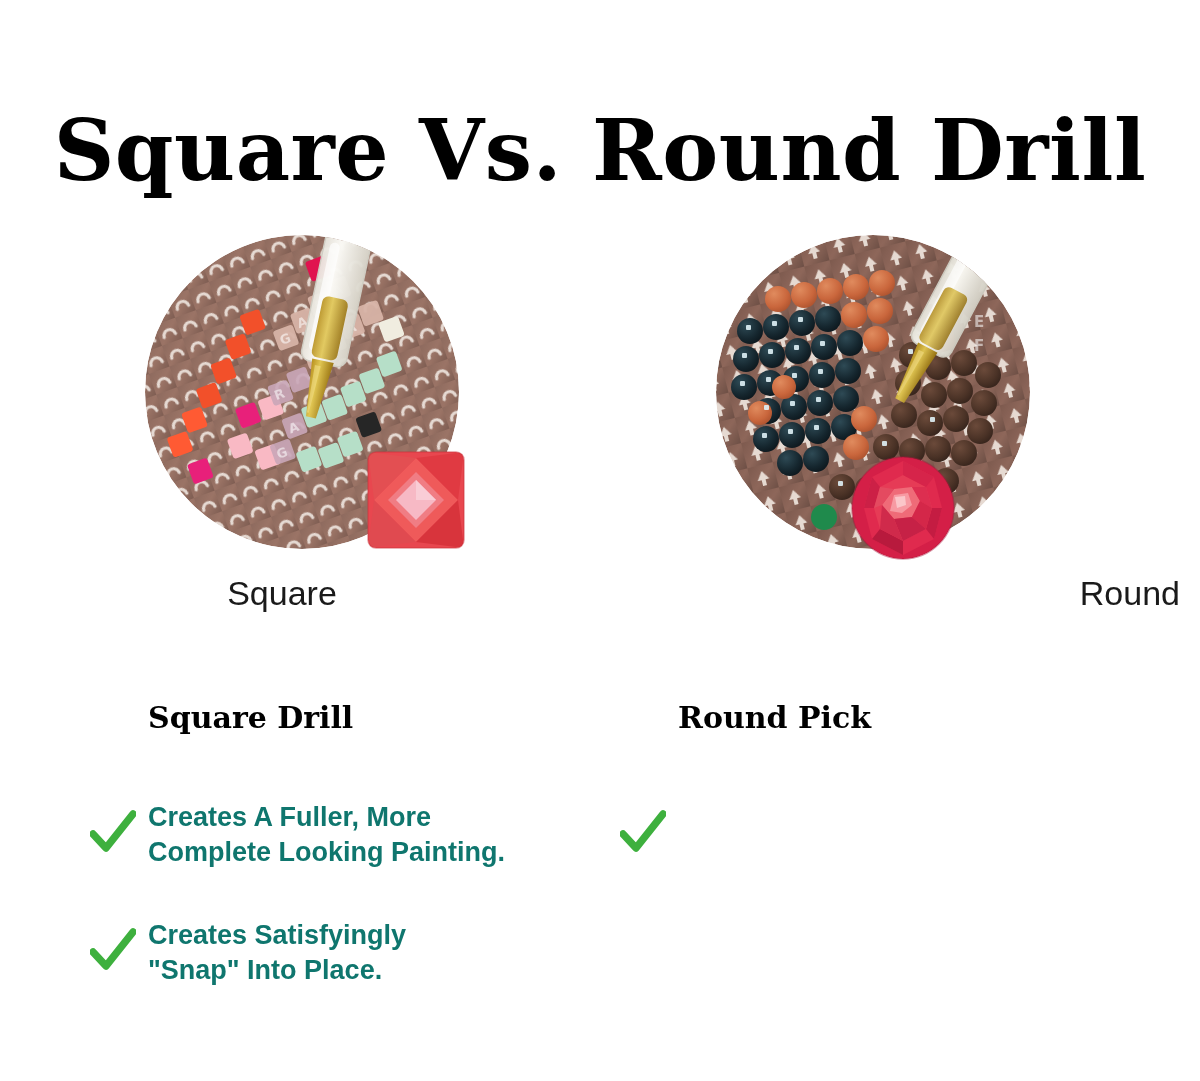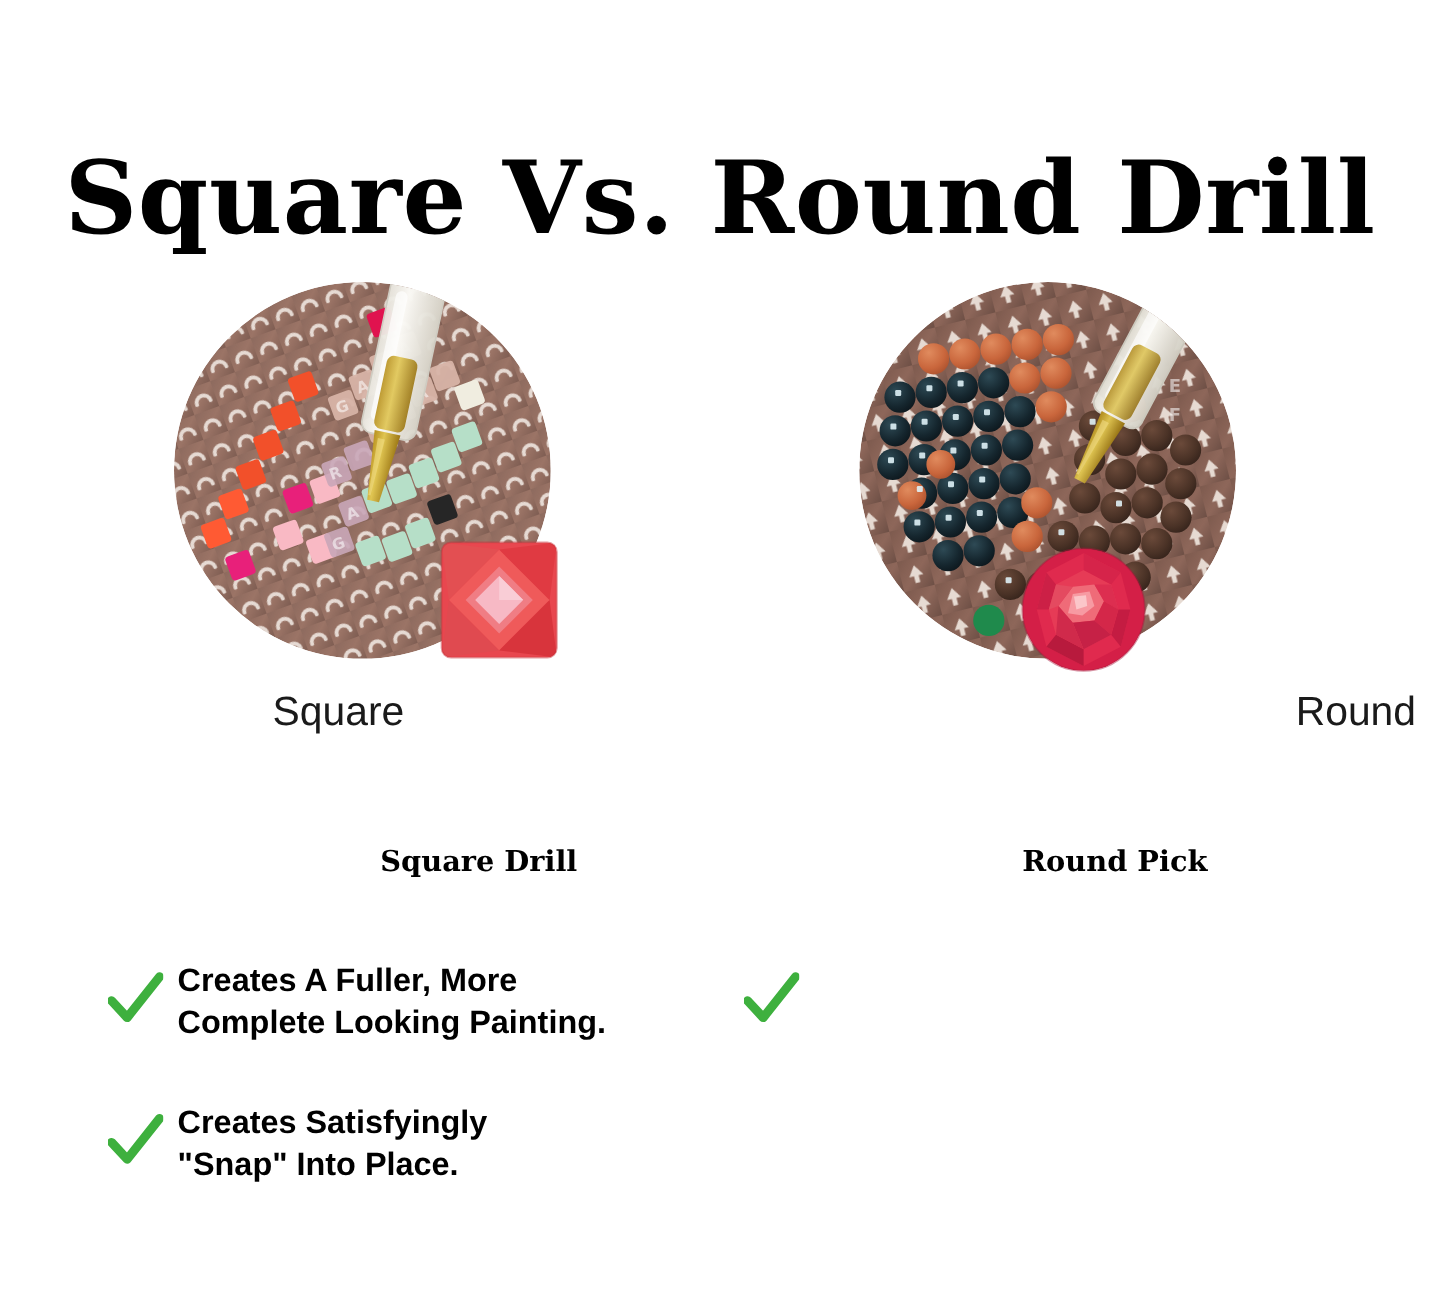--- a/index.html
+++ b/index.html
@@ -11,21 +11,21 @@
     width: 1200px;
     height: 1081px;
     position: relative;
     font-family: "Liberation Sans", sans-serif;
     overflow: hidden;
   }
 
   
   #page-title {
     position: absolute;
-    top: 59px;
+    top: 45px;
     left: 0;
     width: 1200px;
     text-align: center;
     font-family: "DejaVu Serif", "Liberation Serif", serif;
     font-weight: bold;
     font-size: 84px;
     line-height: 100px;
     letter-spacing: 0.5px;
     color: #000000;
     white-space: nowrap;
@@ -103,26 +103,25 @@
     position: absolute;
     top: 0;
     width: 560px;
   }
   .compare-col.col-left  { left: 90px; }
   .compare-col.col-right { left: 620px; }
 
   .col-heading {
     font-family: "DejaVu Serif", "Liberation Serif", serif;
     font-weight: bold;
-    font-size: 24px;
+    font-size: 30px;
     line-height: 36px;
     color: #000000;
     margin: 0 0 64px 0;
     padding-left: 58px;
-    text-align: center;
   }
 
   .bullet-list { list-style: none; margin: 0; padding: 0; }
 
   .bullet-item {
     position: relative;
     min-height: 72px;
     margin-bottom: 46px;
     padding-left: 58px;
   }
@@ -133,21 +132,21 @@
     width: 46px;
     height: 46px;
   }
   .check-icon svg { display: block; width: 46px; height: 46px; }
 
   .bullet-text {
     font-family: "Liberation Sans", sans-serif;
     font-weight: bold;
     font-size: 27px;
     line-height: 35px;
-    color: #000000;
+    color: #0f766e;
     white-space: pre-line;
   }
 </style>
 </head>
 <body>
 
 <h1 id="page-title">Square Vs. Round Drill</h1>
 
 <div id="photos">
 

